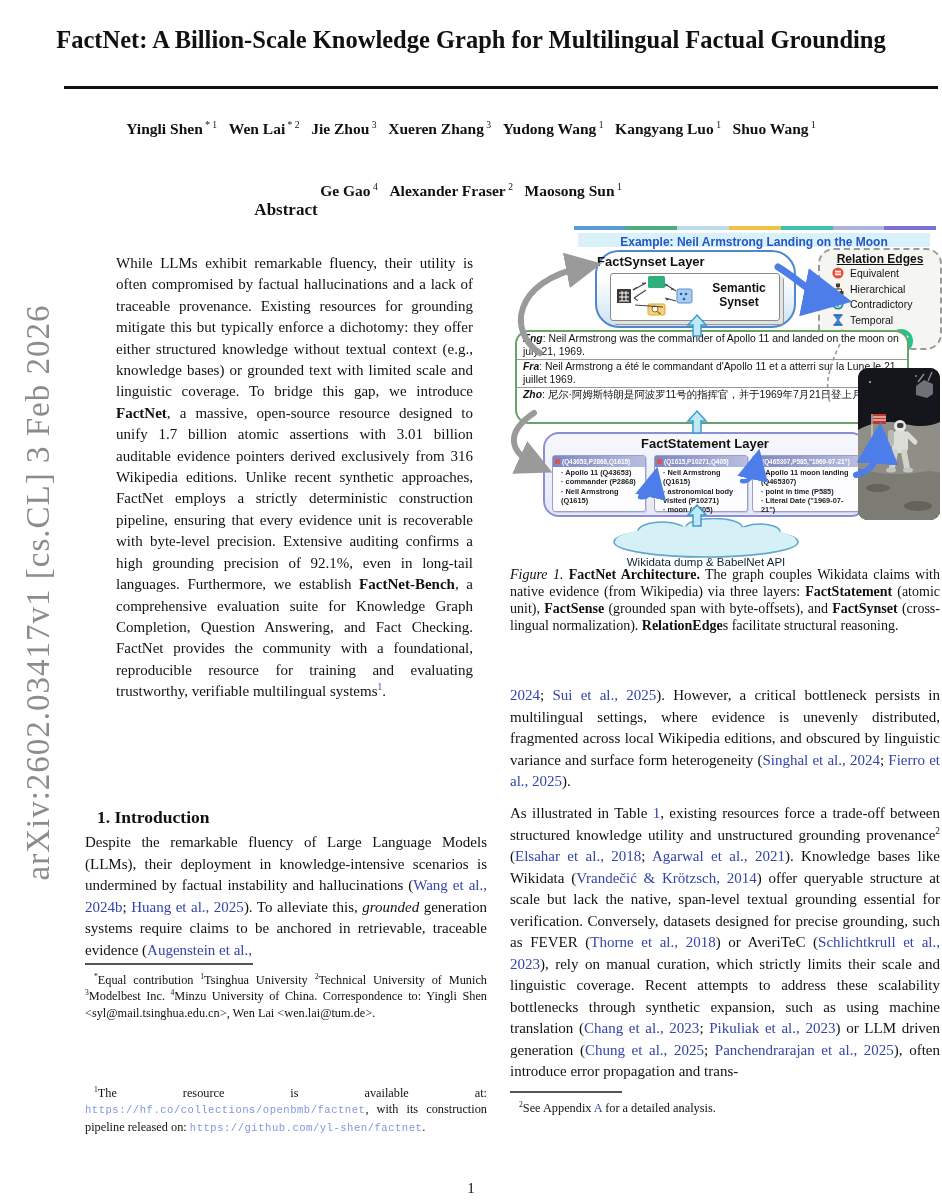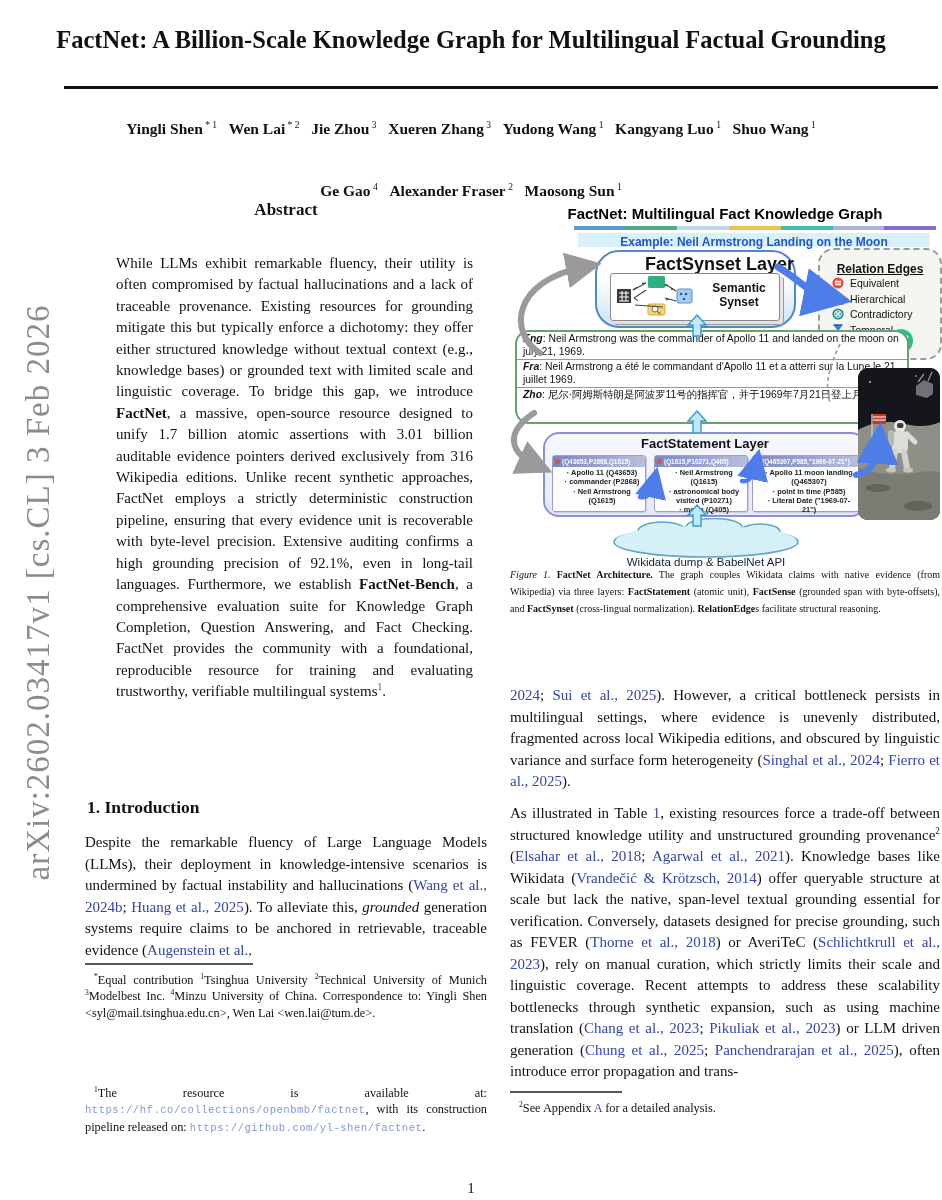--- a/index.html
+++ b/index.html
@@ -15,63 +15,63 @@
   .title-rule{position:absolute;top:86px;left:64px;width:874px;height:2.5px;background:#111;}
   .authors{position:absolute;left:0;width:942px;text-align:center;font-size:15.5px;
            white-space:pre-wrap;}
   .authors.l1{top:120px;}
   .authors.l2{top:146px;margin-top:36px;}
   
   .abs-h{position:absolute;top:200px;left:85px;width:402px;margin:0;text-align:center;
          font-size:17px;font-weight:bold;}
   .abstract{position:absolute;top:237px;left:100px;width:357px;margin:16px;
             font-size:15px;line-height:21.4px;text-align:justify;}
-  .sec-h{position:absolute;top:795px;left:85px;width:402px;margin:2px;
+  .sec-h{position:absolute;top:795px;left:85px;width:402px;margin:12px;
          font-size:17.5px;font-weight:bold;}
   .body-p{margin:0;font-size:15px;line-height:21.5px;text-align:justify;}
   #intro-p{position:absolute;top:832px;left:85px;width:402px;}
   #right-p1{position:absolute;top:685px;left:510px;width:430px;}
   #right-p2{position:absolute;top:803px;left:510px;width:430px;}
   .fn{margin:0;font-size:12.3px;line-height:16.4px;text-align:justify;}
   #fn-affil{position:absolute;top:972px;left:85px;width:402px;text-indent:9px;}
   #fn-preprint{position:absolute;top:1066px;left:85px;width:402px;}
   #fn-resource{position:absolute;top:1085px;left:85px;width:402px;text-indent:9px;}
   #fn-appendix{position:absolute;top:1100px;left:510px;width:430px;text-indent:9px;}
   .fn-rule{position:absolute;height:1.5px;background:#555;}
   #fnr-left{top:963px;left:85px;width:168px;}
   #fnr-right{top:1091px;left:510px;width:112px;}
   .caption{position:absolute;top:566px;left:510px;width:430px;margin:0;
-           font-size:10px;line-height:17px;text-align:justify;}
+           font-size:14px;line-height:17px;text-align:justify;}
   .page-num{position:absolute;top:1180px;left:0;width:942px;text-align:center;font-size:15px;}
   
   .seg-b{font-weight:bold;}
   .seg-i{font-style:italic;}
   .seg-cite{color:var(--cite);}
   .seg-sup{vertical-align:super;font-size:0.62em;line-height:0;}
   .seg-mono{font-family:"Liberation Mono",monospace;color:var(--url);font-size:0.86em;letter-spacing:0.5px;}
   
   .figure{position:absolute;top:205px;left:510px;width:430px;height:358px;
           font-family:"Liberation Sans",sans-serif;}
   .fig-title{position:absolute;top:0;left:0;width:430px;text-align:center;
              font-size:15px;font-weight:bold;color:#000;}
   .fig-bar{position:absolute;top:21px;left:64px;width:362px;height:4px;display:flex;}
   .fig-bar div{flex:1;}
   .fig-example{position:absolute;top:28px;left:68px;width:352px;height:14px;background:#d9f1fb;
                text-align:center;font-size:12px;font-weight:bold;color:var(--figblue);line-height:18px;}
   
   .synset{position:absolute;top:45px;left:85px;width:197px;height:74px;border:2.5px solid #4f87c7;
           border-radius:24px;background:linear-gradient(180deg,#ffffff 35%,#cde3f6);}
-  .synset .lbl{text-align:right;font-size:18px;font-weight:bold;margin-top:2px;}
+  .synset .lbl{text-align:left;font-size:13px;font-weight:bold;margin-top:2px;}
   .synset .card{position:absolute;left:13px;top:21px;width:168px;height:46px;background:#fff;
                 border:1px solid #8a8a8a;border-radius:3px;box-shadow:3px 3px 0 #e3e3e3,4px 4px 0 #9a9a9a;}
   .synset .card .sem{position:absolute;right:4px;top:7px;width:72px;text-align:center;
                      font-size:12px;font-weight:bold;line-height:14px;}
   
   .relation{position:absolute;top:43px;left:308px;width:120px;height:96px;background:#f5f5f2;
-            border:2px dashed #9a9a9a;border-radius:16px;padding-top:12px;}
+            border:2px dashed #9a9a9a;border-radius:16px;padding-top:2px;}
   .relation .rt{text-align:center;font-size:12px;font-weight:bold;text-decoration:underline;}
   .rel-row{display:flex;align-items:flex-start;gap:6px;padding:1px 0 0 12px;height:14.5px;}
   .rel-row span{font-size:10.5px;}
   .check{position:absolute;left:378px;top:123px;}
   
   .sense{position:absolute;top:125px;left:5px;width:390px;height:90px;background:#fff;
          border:2px solid #69a369;border-radius:14px;overflow:hidden;}
   .sense .hd{height:16px;background:linear-gradient(180deg,#cfe7c8,#7cb274);text-align:center;
              font-size:12.5px;font-weight:bold;line-height:16px;}
   .sense-row{padding:1px 6px 1px 6px;font-size:10.4px;line-height:12.6px;border-bottom:1px solid #999;}
@@ -83,21 +83,21 @@
              background:linear-gradient(180deg,#f7f8fd,#e6e8f8);}
   .statement .lbl{text-align:center;font-size:13px;font-weight:bold;margin-top:2px;}
   .stcard{position:absolute;top:21px;background:#fdfdff;border:1px solid #9aa0c8;border-radius:3px;
           box-shadow:1px 1px 0 #c9cde6;}
   .stcard .chd{height:11px;background:linear-gradient(90deg,#7d86c2,#b9bede);color:#fff;
                font-size:6.4px;font-weight:bold;line-height:11px;padding-left:9px;position:relative;
                white-space:nowrap;overflow:hidden;}
   .stcard .chd::before{content:"";position:absolute;left:2px;top:3px;width:5px;height:5px;
                background:#d9534f;border-radius:1px;}
   .stcard ul{margin:1px 2px 2px 2px;padding:0 0 0 6px;list-style:none;}
-  .stcard li{font-size:7.4px;line-height:9.3px;font-weight:bold;color:#222;text-align:center;}
+  .stcard li{font-size:7.4px;line-height:9.3px;font-weight:bold;color:#222;}
   .stcard li::before{content:"· ";}
   #stc1{left:7px;width:92px;height:55px;}
   #stc2{left:109px;width:92px;height:55px;}
   #stc3{left:207px;width:106px;height:55px;}
   
   .cloud{position:absolute;top:313px;left:100px;width:192px;height:42px;}
   .cloud .ct{position:absolute;top:12px;left:0;width:192px;text-align:center;
              font-size:11.5px;color:#123;margin-top:26px;}
   
   .moon{position:absolute;top:163px;left:348px;width:82px;height:152px;border-radius:10px;
@@ -120,21 +120,20 @@
 
   <h2 class="abs-h">Abstract</h2>
   <p class="abstract"><span>While LLMs exhibit remarkable fluency, their utility is often compromised by factual hallucinations and a lack of traceable provenance. Existing resources for grounding mitigate this but typically enforce a dichotomy: they offer either structured knowledge without textual context (e.g., knowledge bases) or grounded text with limited scale and linguistic coverage. To bridge this gap, we introduce </span><span class="seg-b">FactNet</span><span>, a massive, open-source resource designed to unify 1.7 billion atomic assertions with 3.01 billion auditable evidence pointers derived exclusively from 316 Wikipedia editions. Unlike recent synthetic approaches, FactNet employs a strictly deterministic construction pipeline, ensuring that every evidence unit is recoverable with byte-level precision. Extensive auditing confirms a high grounding precision of 92.1%, even in long-tail languages. Furthermore, we establish </span><span class="seg-b">FactNet-Bench</span><span>, a comprehensive evaluation suite for Knowledge Graph Completion, Question Answering, and Fact Checking. FactNet provides the community with a foundational, reproducible resource for training and evaluating trustworthy, verifiable multilingual systems</span><span class="seg-sup seg-cite">1</span><span>.</span></p>
   <h2 class="sec-h">1. Introduction</h2>
   <p class="body-p" id="intro-p"><span>Despite the remarkable fluency of Large Language Models (LLMs), their deployment in knowledge-intensive scenarios is undermined by factual instability and hallucinations (</span><span class="seg-cite">Wang et al., 2024b</span><span>; </span><span class="seg-cite">Huang et al., 2025</span><span>). To alleviate this, </span><span class="seg-i">grounded</span><span> generation systems require claims to be anchored in retrievable, traceable evidence (</span><span class="seg-cite">Augenstein et al.,</span></p>
   <div class="fn-rule" id="fnr-left"></div>
   <p class="fn" id="fn-affil"><span class="seg-sup">*</span><span>Equal contribution </span><span class="seg-sup">1</span><span>Tsinghua University </span><span class="seg-sup">2</span><span>Technical University of Munich </span><span class="seg-sup">3</span><span>Modelbest Inc. </span><span class="seg-sup">4</span><span>Minzu University of China. Correspondence to: Yingli Shen &lt;syl@mail.tsinghua.edu.cn&gt;, Wen Lai &lt;wen.lai@tum.de&gt;.</span></p>
   <p class="fn" id="fn-resource"><span class="seg-sup">1</span><span>The resource is available at: </span><span class="seg-mono">https://hf.co/collections/openbmb/factnet</span><span>, with its construction pipeline released on: </span><span class="seg-mono">https://github.com/yl-shen/factnet</span><span>.</span></p>
 
   <div class="figure">
-    <div class="fig-title">FactNet: Multilingual Fact Knowledge Graph</div>
     <div class="fig-bar">
         <div style="background: rgb(91, 155, 213);"></div>
         <div style="background: rgb(76, 175, 125);"></div>
         <div style="background: rgb(189, 217, 240);"></div>
         <div style="background: rgb(242, 193, 74);"></div>
         <div style="background: rgb(63, 191, 180);"></div>
         <div style="background: rgb(169, 179, 220);"></div>
         <div style="background: rgb(126, 111, 214);"></div>
       </div>
     <div class="fig-example">Example: Neil Armstrong Landing on the Moon</div>

